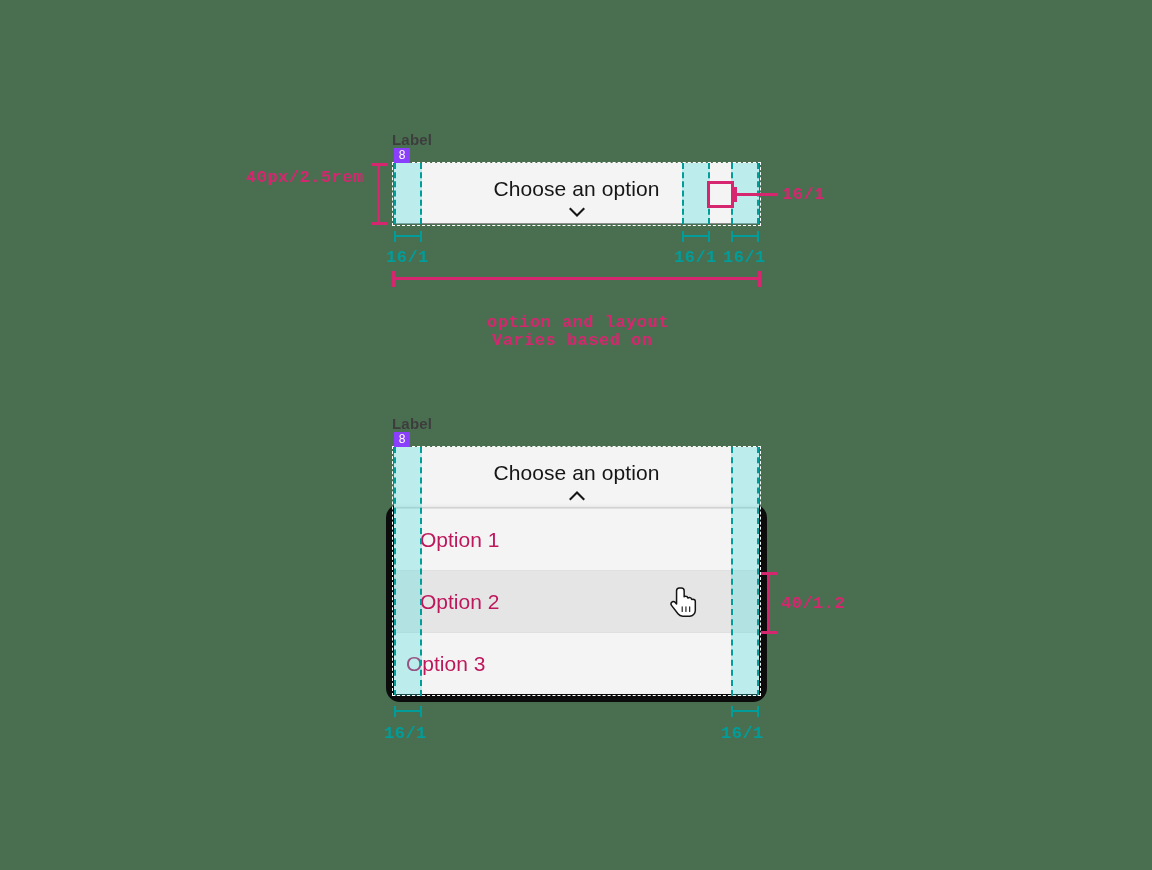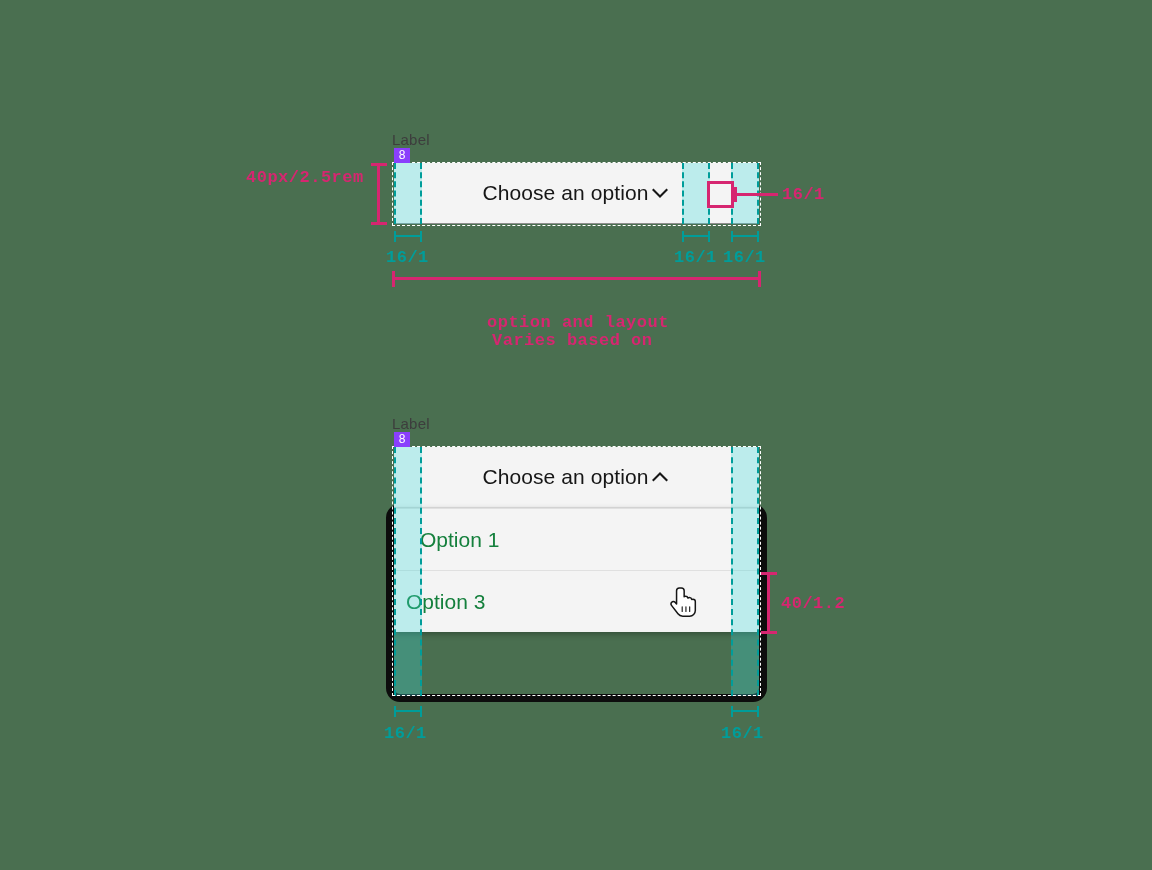--- a/index.html
+++ b/index.html
@@ -21,21 +21,21 @@
     font-family: "Liberation Mono", "DejaVu Sans Mono", monospace;
     font-weight: 700;
     white-space: pre;
     line-height: 1.15;
   }
   .anno.pink  { color: #d62670; font-size: 17px; letter-spacing: .5px; }
   .anno.teal  { color: #009d9a; font-size: 17px; letter-spacing: .5px; }
   .anno.label {
     color: #3d3d3d;
     font-family: "Liberation Sans", sans-serif;
-    font-weight: 400;
+    font-weight: 700;
     font-size: 15px;
     letter-spacing: .2px;
   }
 
   
   .badge {
     position: absolute;
     background: #8a3ffc;
     color: #ffffff;
     font-family: "Liberation Sans", sans-serif;
@@ -51,21 +51,22 @@
   
   .dropdown {
     position: absolute;
     background: #f4f4f4;
     border-bottom: 1px solid #8d8d8d;
   }
   .dd-field {
     height: 100%;
     display: flex;
     align-items: center;
-    justify-content: center;
+    justify-content: flex-end;
+    flex-direction: column;
   }
   .dd-text {
     color: #161616;
     font-size: 21px;
     font-family: "Liberation Sans", sans-serif;
     letter-spacing: .1px;
   }
   .chev { width: 22px; height: 22px; display: block; }
   .chev path { stroke: #161616; stroke-width: 2.1; fill: none;
                stroke-linecap: square; }
@@ -74,21 +75,21 @@
   .dd-menu {
     position: absolute;
     background: #f4f4f4;
     box-shadow: 0 2px 6px rgba(0,0,0,.3);
   }
   .dd-opt {
     height: 62px;
     display: flex;
     align-items: center;
     font-size: 21px;
-    color: #15803d;
+    color: #be185d;
     font-family: "Liberation Sans", sans-serif;
     border-top: 1px solid #e0e0e0;
     background: #f4f4f4;
   }
   .dd-opt.hovered { background: #e5e5e5; }
 
   
   .pad {
     position: absolute;
     background: rgba(61, 219, 217, .30);
@@ -235,20 +236,23 @@
         <svg class="chev" viewBox="0 0 22 22" aria-hidden="true">
           <path d="M4.5 14 L11 7.5 L17.5 14"></path>
         </svg>
       </span>
     </div>
   </div>
 
   <div class="dd-menu" style="left:394px; top:508px; width:365px;">
     <div class="dd-opt" style="padding-left:26px;">
       <span>Option 1</span>
+    </div>
+    <div class="dd-opt hovered" style="padding-left:26px;">
+      <span>Option 2</span>
     </div>
     <div class="dd-opt" style="padding-left:12px;">
       <span>Option 3</span>
     </div>
   </div>
 
   <div style="position:absolute; left:386px; top:504px; width:381px; height:198px;
               border:8px solid #0d0d0d; border-radius:14px; z-index:-1;"></div>
 
   <div class="outline" style="left:392px; top:446px; width:369px; height:250px;"></div>

